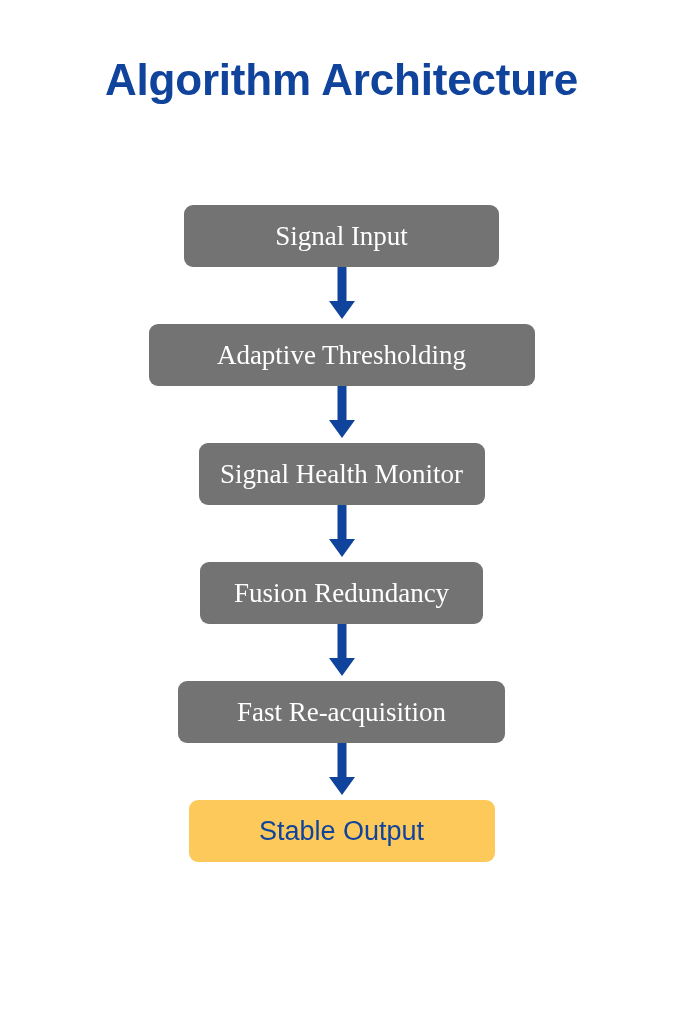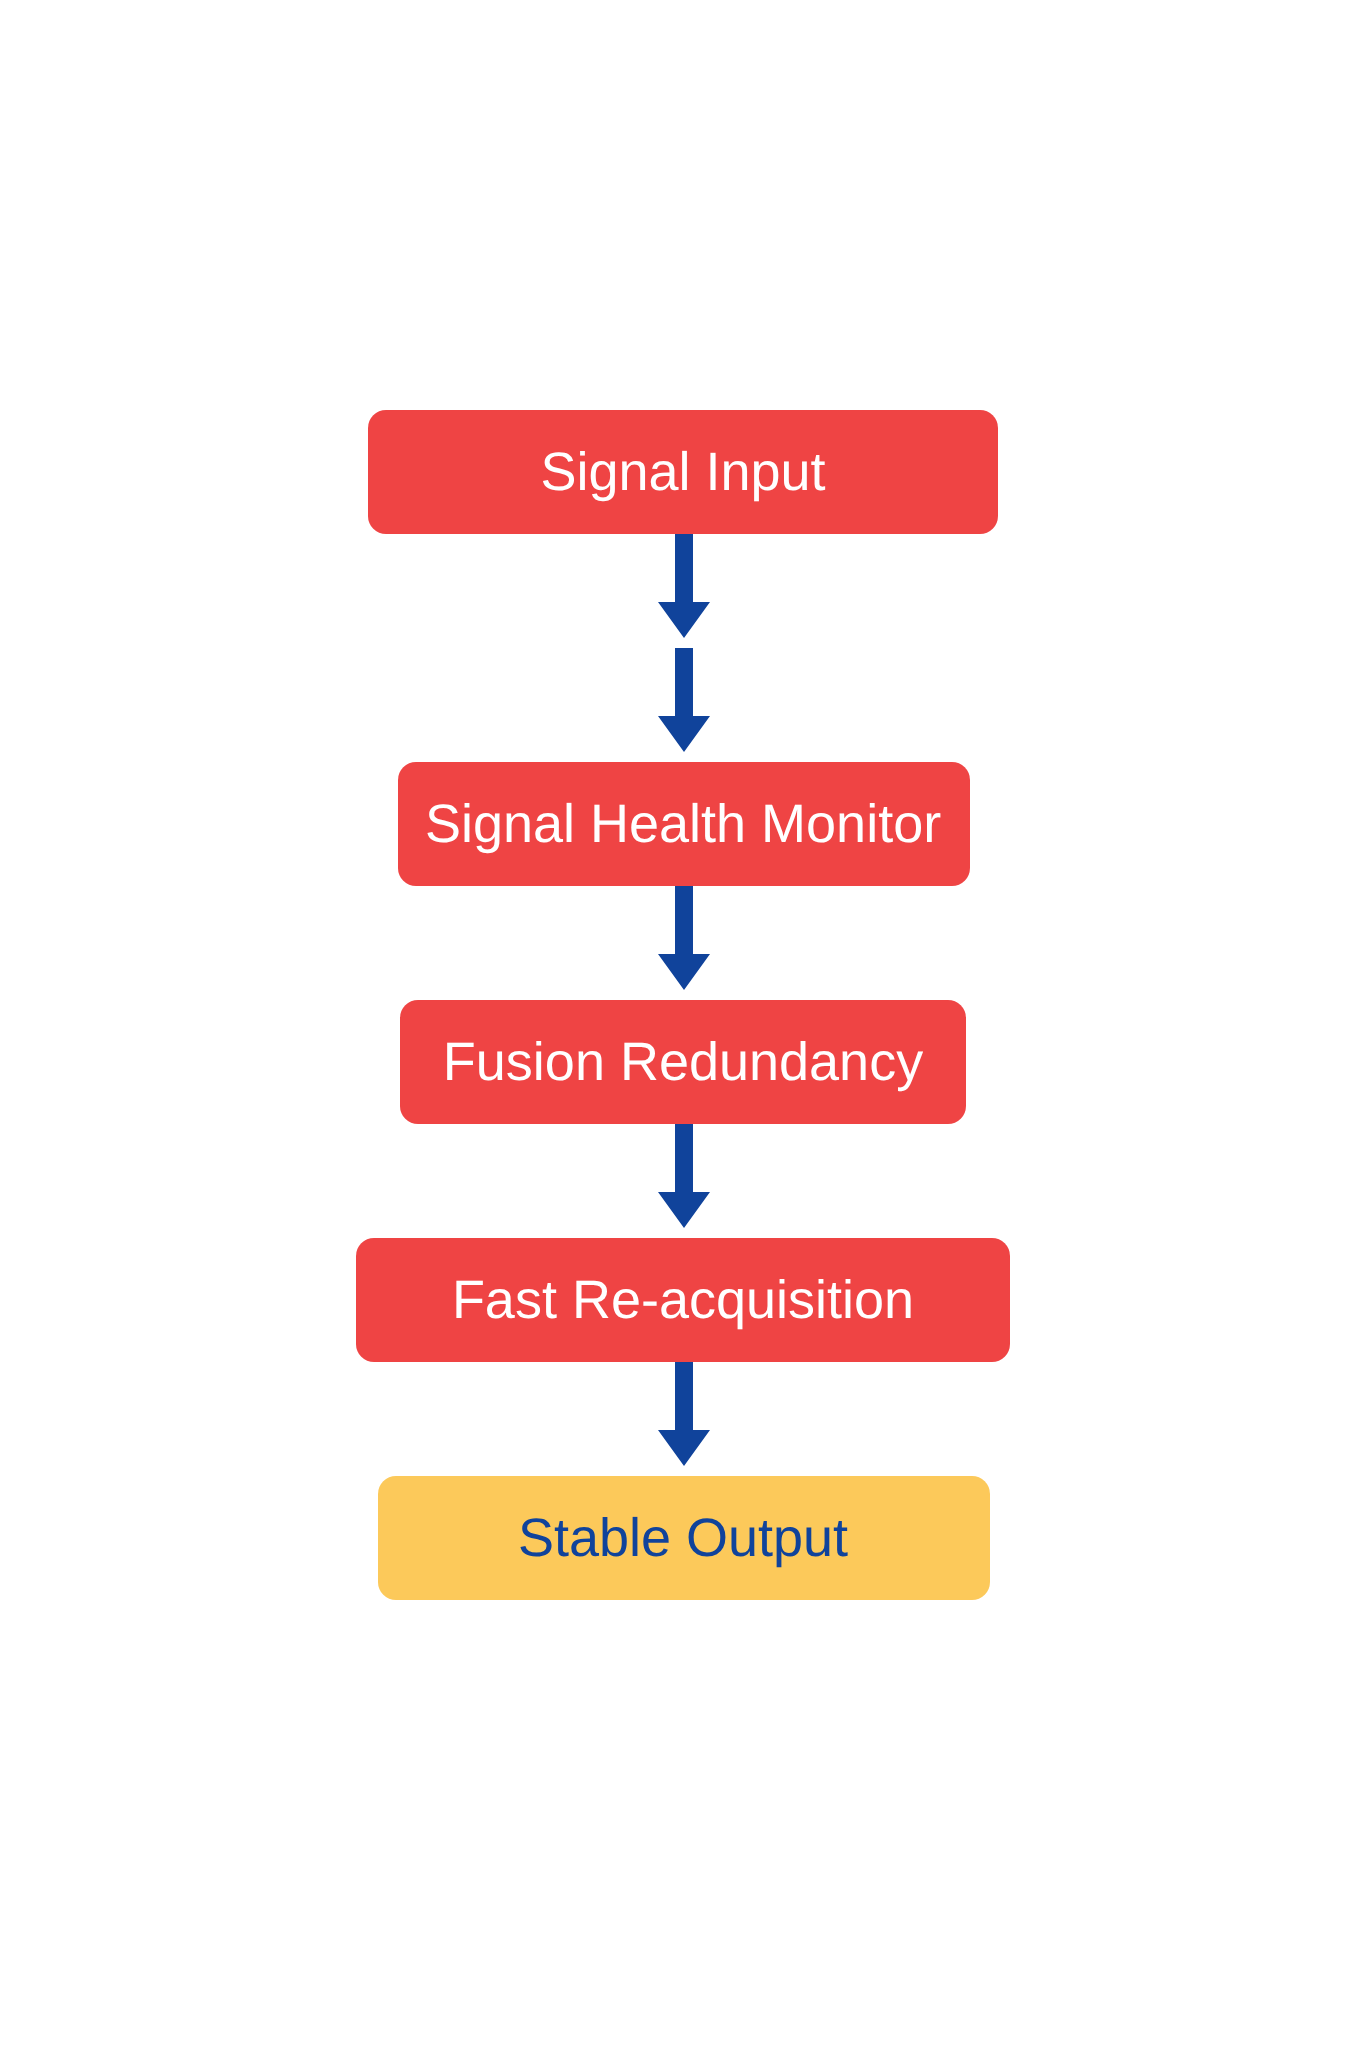--- a/index.html
+++ b/index.html
@@ -62,22 +62,23 @@
     align-items: center;
     justify-content: center;
     box-sizing: border-box;
     padding: 0 18px;
     font-size: 27px;
     line-height: 1;
     font-weight: normal;
     white-space: nowrap;
   }
   .node.blue {
-    background: #ef4444;
+    background: #737373;
     color: #ffffff;
+    font-family: Liberation Serif, serif;
   }
   .node.amber {
     background: #FCC95A;
     color: #10439B;
   }
 
   
   .w-1 { width: 315px; }
   .w-2 { width: 386px; }
   .w-3 { width: 286px; }
@@ -94,34 +95,38 @@
   .connector svg {
     display: block;
   }
 </style>
 </head>
 <body>
 
 <div class="canvas">
 
   <div class="title-block">
+    <span class="title-line">Algorithm Architecture</span>
   </div>
 
   <div class="flow">
 
     <div class="node blue w-1">
       <span>Signal Input</span>
     </div>
 
     <span class="connector">
       <svg width="30" height="57" viewBox="0 0 30 57" xmlns="http://www.w3.org/2000/svg">
         <path d="M10.5 0 H19.5 V34 H28 L15 52 L2 34 H10.5 Z" fill="#10439B"></path>
       </svg>
     </span>
 
+    <div class="node blue w-2">
+      <span>Adaptive Thresholding</span>
+    </div>
 
     <span class="connector">
       <svg width="30" height="57" viewBox="0 0 30 57" xmlns="http://www.w3.org/2000/svg">
         <path d="M10.5 0 H19.5 V34 H28 L15 52 L2 34 H10.5 Z" fill="#10439B"></path>
       </svg>
     </span>
 
     <div class="node blue w-3">
       <span>Signal Health Monitor</span>
     </div>

